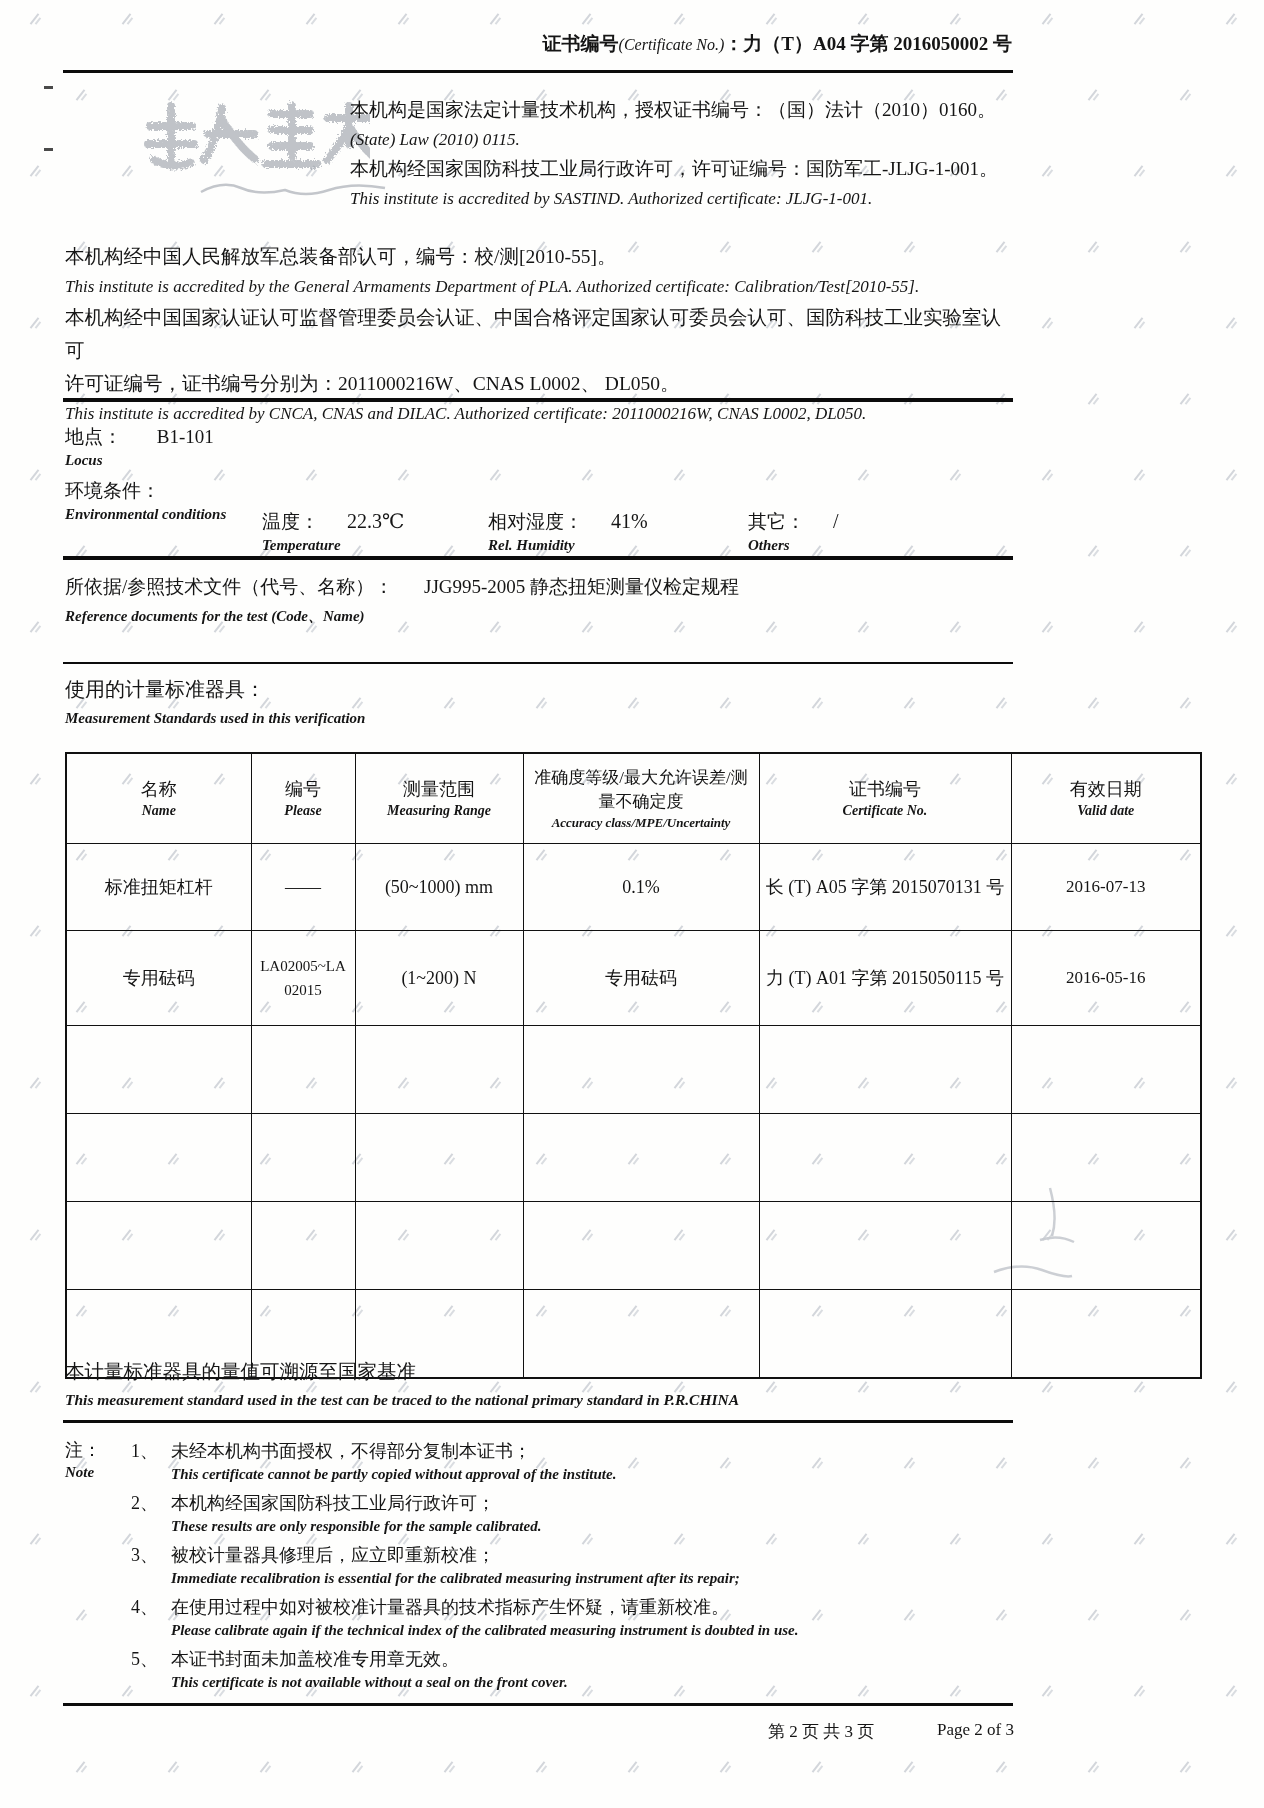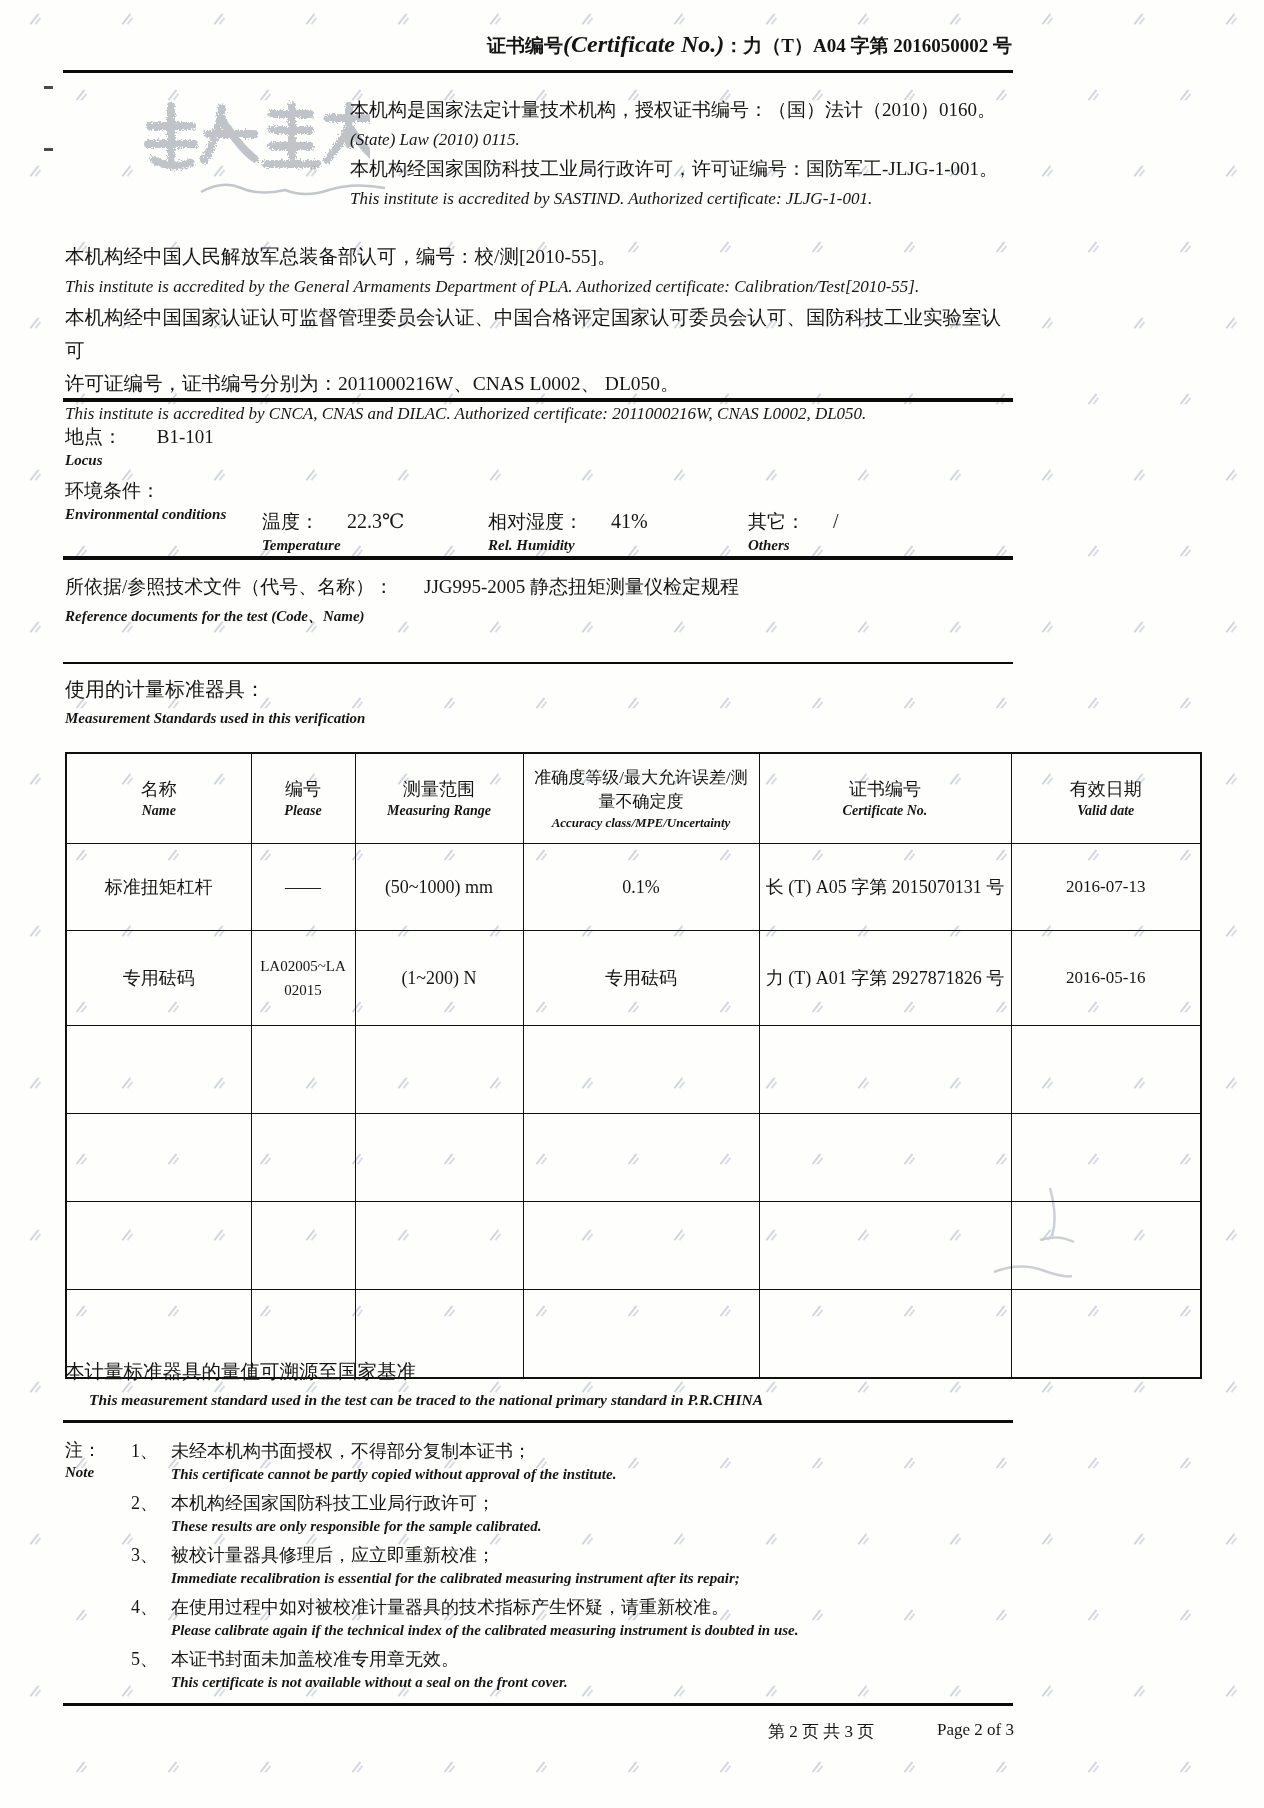--- a/index.html
+++ b/index.html
@@ -12,21 +12,21 @@
   .cn{font-family:"Liberation Serif","DejaVu Serif",serif;}
   .en{font-style:italic;}
   .rule{position:absolute;background:#0c0c0c;}
   
   #wm{position:absolute;inset:0;z-index:0;pointer-events:none;}
   .wm-mark{position:absolute;width:13px;height:2px;background:#d3d6db;transform:rotate(-52deg);}
   .wm-mark::after{content:"";position:absolute;left:3px;top:4px;width:8px;height:2px;background:#dadde1;}
   .content{position:absolute;inset:0;z-index:2;}
   
   .hdr{top:31px;right:252px;white-space:nowrap;font-size:19px;font-weight:bold;}
-  .hdr .en{font-weight:bold;font-size:24px;}
+  .hdr .en{font-weight:normal;font-size:16px;}
   
   .intro{left:350px;top:94px;width:664px;}
   .intro .cnline{font-size:19px;line-height:32px;}
   .intro .enline{font-size:17px;line-height:27px;}
   .jline{display:flex;justify-content:space-between;font-size:17px;line-height:27px;}
   
   .accr{left:65px;top:240px;width:950px;}
   .accr .cnline{font-size:19.5px;line-height:33px;}
   .accr .enline{font-size:17px;line-height:28px;}
   
@@ -60,21 +60,21 @@
   .row-data1 td{height:82px;}
   .row-data2 td{height:90px;}
   .row-empty td{height:83px;}
   .cell-cn{font-size:18px;}
   .cell-num{font-size:15px;word-break:break-all;line-height:24px;}
   .cell-cert{font-size:18px;line-height:28px;}
   .cell-date{font-size:17px;}
   
   .trace{left:65px;top:1358px;width:960px;}
   .trace .lbl-cn{font-size:19.5px;line-height:28px;}
-  .trace .lbl-en{font-size:15.5px;margin-left:24px;}
+  .trace .lbl-en{font-size:15.5px;}
   
   .notes{left:65px;top:1438px;width:948px;}
   .note-head-cn{position:absolute;left:0;top:0;font-size:18px;}
   .note-head-en{position:absolute;left:0;top:26px;font-size:15px;font-style:italic;font-weight:bold;}
   .note-items{margin-left:66px;}
   .note-cn{display:flex;font-size:18px;line-height:26px;}
   .note-cn .num{width:40px;flex:0 0 40px;}
   .note-en{margin-left:40px;font-size:15px;line-height:21px;font-style:italic;font-weight:bold;}
   .note-item{margin-bottom:5px;}
   
@@ -543,21 +543,21 @@
           <td class="cell-cn">(50~1000) mm</td>
           <td class="cell-cn">0.1%</td>
           <td class="cell-cert">长 (T) A05 字第 2015070131 号</td>
           <td class="cell-date">2016-07-13</td>
         </tr>
         <tr class="row-data2">
           <td class="cell-cn">专用砝码</td>
           <td class="cell-num">LA02005~LA02015</td>
           <td class="cell-cn">(1~200) N</td>
           <td class="cell-cn">专用砝码</td>
-          <td class="cell-cert">力 (T) A01 字第 2927871826 号</td>
+          <td class="cell-cert">力 (T) A01 字第 2015050115 号</td>
           <td class="cell-date">2016-05-16</td>
         </tr>
         <tr class="row-empty">
             <td></td>
             <td></td>
             <td></td>
             <td></td>
             <td></td>
             <td></td>
           </tr>

